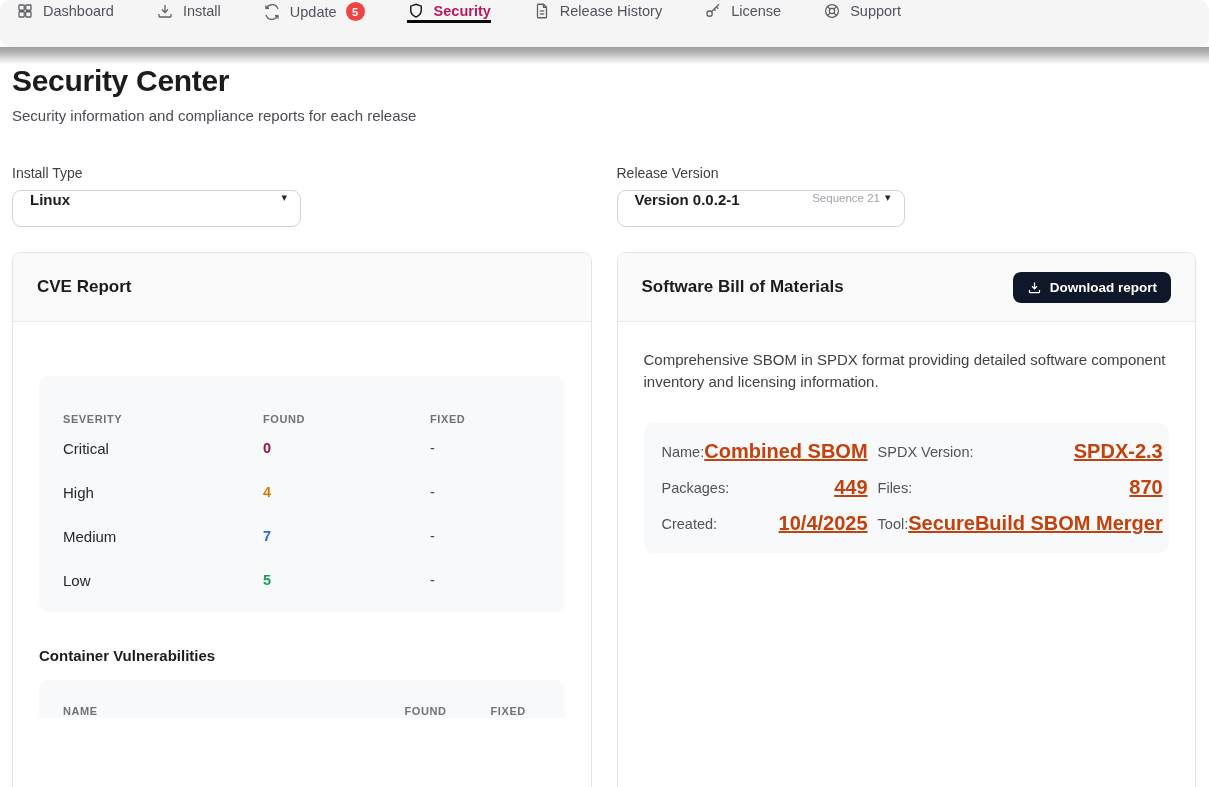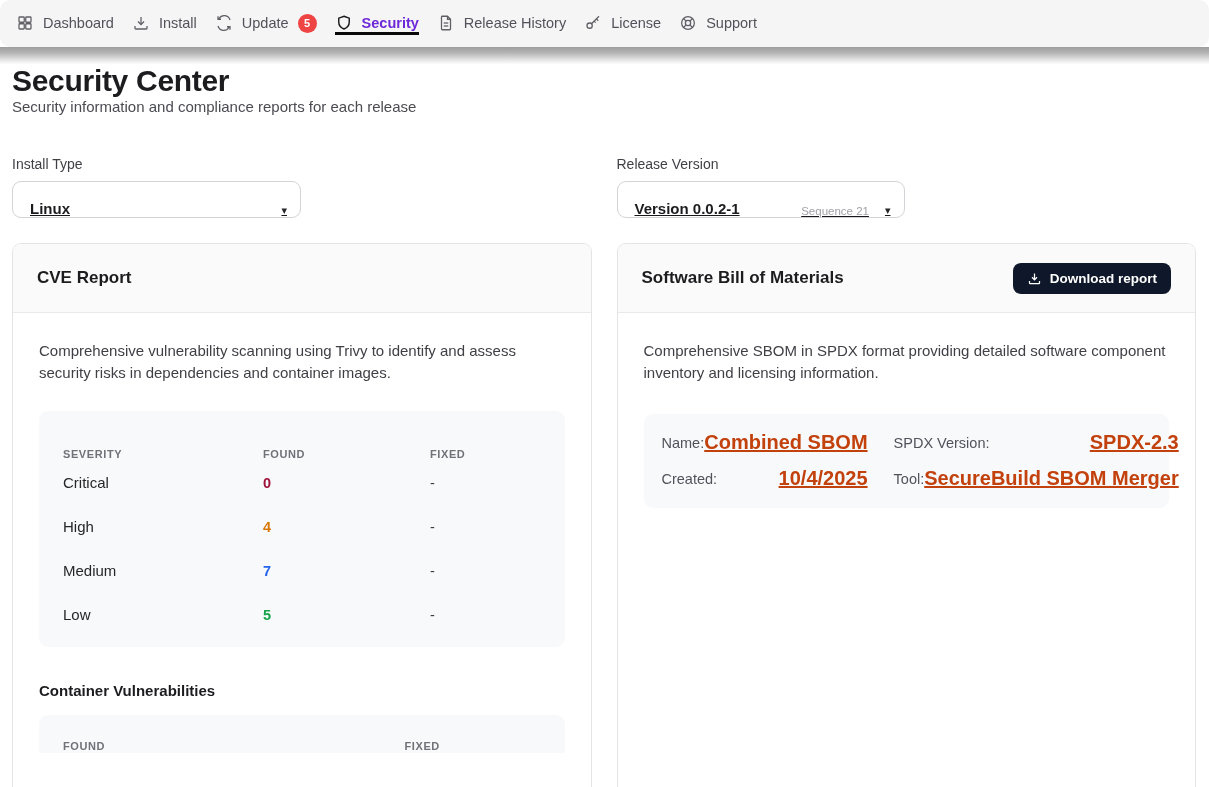--- a/index.html
+++ b/index.html
@@ -1,57 +1,57 @@
 <!DOCTYPE html>
 <html><head>
 <meta charset="utf-8">
 <style>
   * { margin: 0; padding: 0; box-sizing: border-box; }
   html, body { width: 1209px; height: 787px; overflow: hidden; background: #ffffff; }
   body { font-family: "Liberation Sans", "DejaVu Sans", sans-serif; color: #18181b; }
 
   
   .topnav {
-    height: 47px; background: #f5f5f6; display: flex; align-items: center;
-    padding-left: 16px; gap: 18px; border-radius: 10px;
+    height: 47px; background: #f5f5f6; display: flex; align-items: flex-start;
+    padding-left: 16px; gap: 42px; border-radius: 10px;
   }
   .nav-item {
     display: flex; align-items: center; gap: 9px; cursor: pointer;
     font-size: 14.5px; color: #52525b; border-bottom: 3px solid transparent;
     padding-top: 2px;
   }
   .nav-item svg { width: 18px; height: 18px; stroke: #5f5f66; fill: none; stroke-width: 1.7; }
-  .nav-item.active { color: #6d28d9; font-weight: 600; border-bottom-color: #0a0a0a; }
+  .nav-item.active { color: #be185d; font-weight: 600; border-bottom-color: #0a0a0a; }
   .nav-item.active svg { stroke: #18181b; stroke-width: 1.9; }
   .nav-badge {
     background: #ee4443; color: #fff; font-size: 11px; font-weight: 700;
     min-width: 19px; height: 19px; border-radius: 10px; display: inline-flex;
     align-items: center; justify-content: center; padding: 0 5px;
   }
   .scroll-shadow {
     height: 17px;
     background: linear-gradient(180deg, #9d9d9d 0%, #b5b5b5 35%, #dedede 70%, #fdfdfd 100%);
   }
 
   
   .content { padding: 0 13px 0 12px; }
   .page-title { font-size: 30px; font-weight: 700; letter-spacing: -0.3px; color: #1c1c1f; }
-  .page-subtitle { font-size: 15px; color: #4b4b53; }
+  .page-subtitle { font-size: 15px; color: #4b4b53; margin-top: 9px; }
 
   
   .filters { display: grid; grid-template-columns: 1fr 1fr; gap: 25px; margin-top: 41px; }
   .filter-label { font-size: 14px; color: #3f3f46; margin-bottom: 9px; }
   .select-box {
     width: 289px; height: 37px; background: #fff; border: 1px solid #d4d4d8;
-    border-radius: 9px; display: flex; align-items: flex-end; justify-content: space-between;
-    padding: 0 13px 0 17px; cursor: pointer; text-decoration: underline;
+    border-radius: 9px; display: flex; align-items: flex-start; justify-content: space-between;
+    padding: 0 13px 0 17px; cursor: pointer;
   }
   .select-value { font-size: 15px; font-weight: 700; color: #1c1c1f; }
   .caret { font-size: 11px; color: #27272a; }
-  .select-right { display: flex; align-items: center; gap: 16px; }
+  .select-right { display: flex; align-items: center; gap: 5px; }
   .select-hint { font-size: 11.5px; color: #a1a1aa; }
 
   
   .cards { display: grid; grid-template-columns: 1fr 1fr; gap: 25px; margin-top: 25px; align-items: stretch; }
   .card {
     border: 1px solid #e4e4e7; border-radius: 9px; background: #fff;
     min-height: 560px; overflow: hidden;
   }
   .card-header {
     background: #fafafa; border-bottom: 1px solid #e9e9ec;
@@ -79,21 +79,21 @@
 
   
   .btn-primary {
     display: inline-flex; align-items: center; gap: 8px; height: 31px; padding: 0 14px;
     background: #0f172a; border: none; border-radius: 8px; color: #fff;
     font-size: 13.5px; font-weight: 600; cursor: pointer; font-family: inherit;
   }
   .btn-primary svg { width: 15px; height: 15px; stroke: #fff; fill: none; stroke-width: 2; }
   .sbom-grid {
     background: #f8f9fb; border-radius: 9px; margin-top: 30px;
-    display: grid; grid-template-columns: 1fr 1fr 1fr 1fr; column-gap: 26px;
+    display: grid; grid-template-columns: 1fr 1fr; column-gap: 10px;
     padding: 11px 16px 11px 18px;
   }
   .sbom-cell { display: flex; align-items: center; justify-content: space-between; height: 36px; }
   .sbom-label { font-size: 14.5px; color: #52525b; }
   .sbom-value { font-size: 20px; font-weight: 700; color: #c2410c; white-space: nowrap; text-decoration: underline; }
 </style>
 </head>
 <body>
 
 <nav class="topnav">
@@ -185,21 +185,20 @@
     </div>
   </div>
 
   <div class="cards">
 
     <section class="card">
       <div class="card-header">
         <span class="card-title">CVE Report</span>
       </div>
       <div class="card-body">
-        <p class="card-desc">Comprehensive vulnerability scanning using Trivy to identify and assess security risks in dependencies and container images.</p>
 
         <div class="sev-table">
           <div class="sev-row head">
             <span class="col-head">Severity</span>
             <span class="col-head">Found</span>
             <span class="col-head">Fixed</span>
           </div>
           <div class="sev-row">
             <span class="sev-name">Critical</span>
             <span class="sev-found" style="color: rgb(159, 18, 57);">0</span>
@@ -217,20 +216,21 @@
           </div>
           <div class="sev-row">
             <span class="sev-name">Low</span>
             <span class="sev-found" style="color: rgb(22, 163, 74);">5</span>
             <span class="sev-fixed">-</span>
           </div>
         </div>
 
         <h3 class="sub-title">Container Vulnerabilities</h3>
         <div class="cv-head">
+          <span class="col-head">Name</span>
           <span class="col-head">Found</span>
           <span class="col-head">Fixed</span>
         </div>
       </div>
     </section>
 
     <section class="card">
       <div class="card-header">
         <span class="card-title">Software Bill of Materials</span>
         <button class="btn-primary">

